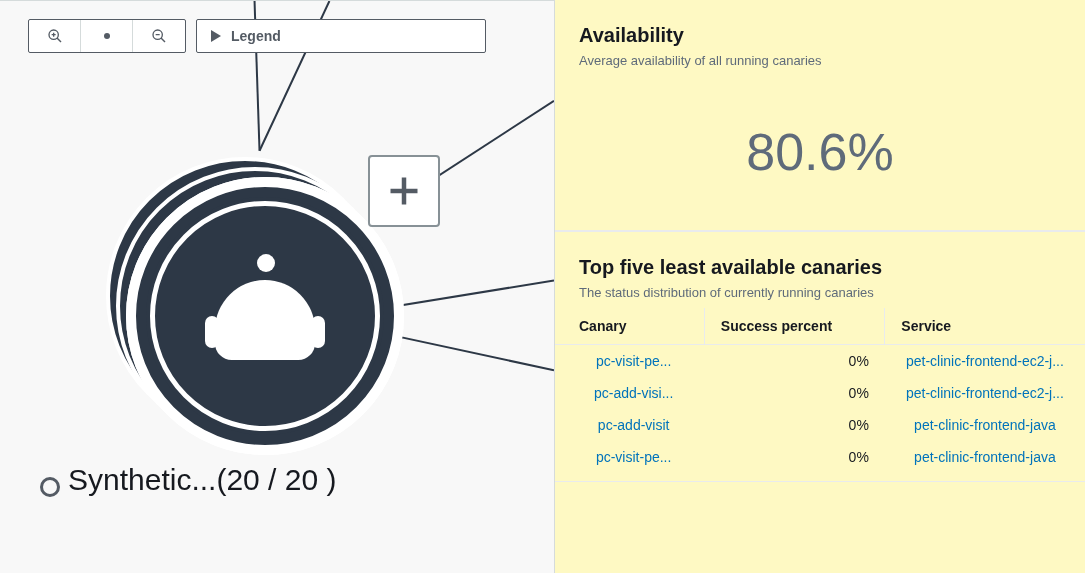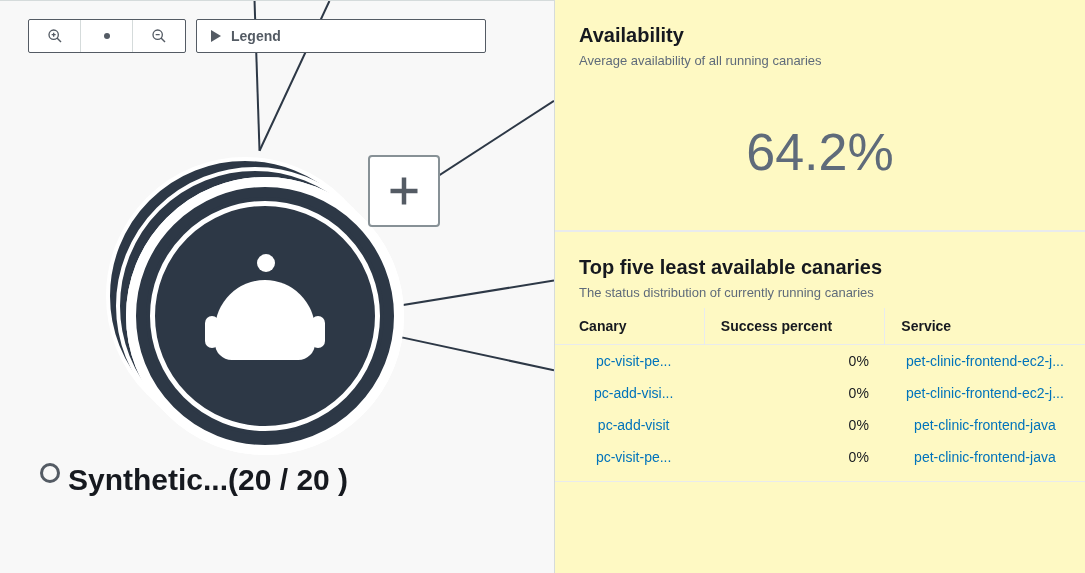--- a/index.html
+++ b/index.html
@@ -132,24 +132,24 @@
       cursor: pointer;
       z-index: 5;
     }
     .expand-btn svg { width: 36px; height: 36px; stroke: #545b64; stroke-width: 3; fill: none; }
 
     .node-label {
       position: absolute;
       left: 40px;
       top: 462px;
       font-size: 30px;
-      font-weight: 700;
+      font-weight: 400;
       color: #16191f;
       display: flex;
-      align-items: flex-start;
+      align-items: flex-end;
       gap: 8px;
       white-space: nowrap;
     }
     .node-status-ring {
       width: 20px;
       height: 20px;
       border: 3px solid #545b64;
       border-radius: 50%;
       display: inline-block;
     }
@@ -284,21 +284,21 @@
     <span>Synthetic...(20 / 20 )</span>
   </div>
 </div>
 
 <div class="right-panel">
   <div class="card">
     <div class="card-header">
       <div class="card-title">Availability</div>
       <div class="card-sub">Average availability of all running canaries</div>
     </div>
-    <div class="metric">64.2%</div>
+    <div class="metric">80.6%</div>
   </div>
 
   <div class="card">
     <div class="card-header">
       <div class="card-title">Top five least available canaries</div>
       <div class="card-sub">The status distribution of currently running canaries</div>
     </div>
     <div class="table-wrap">
       <table class="table">
         <thead>

